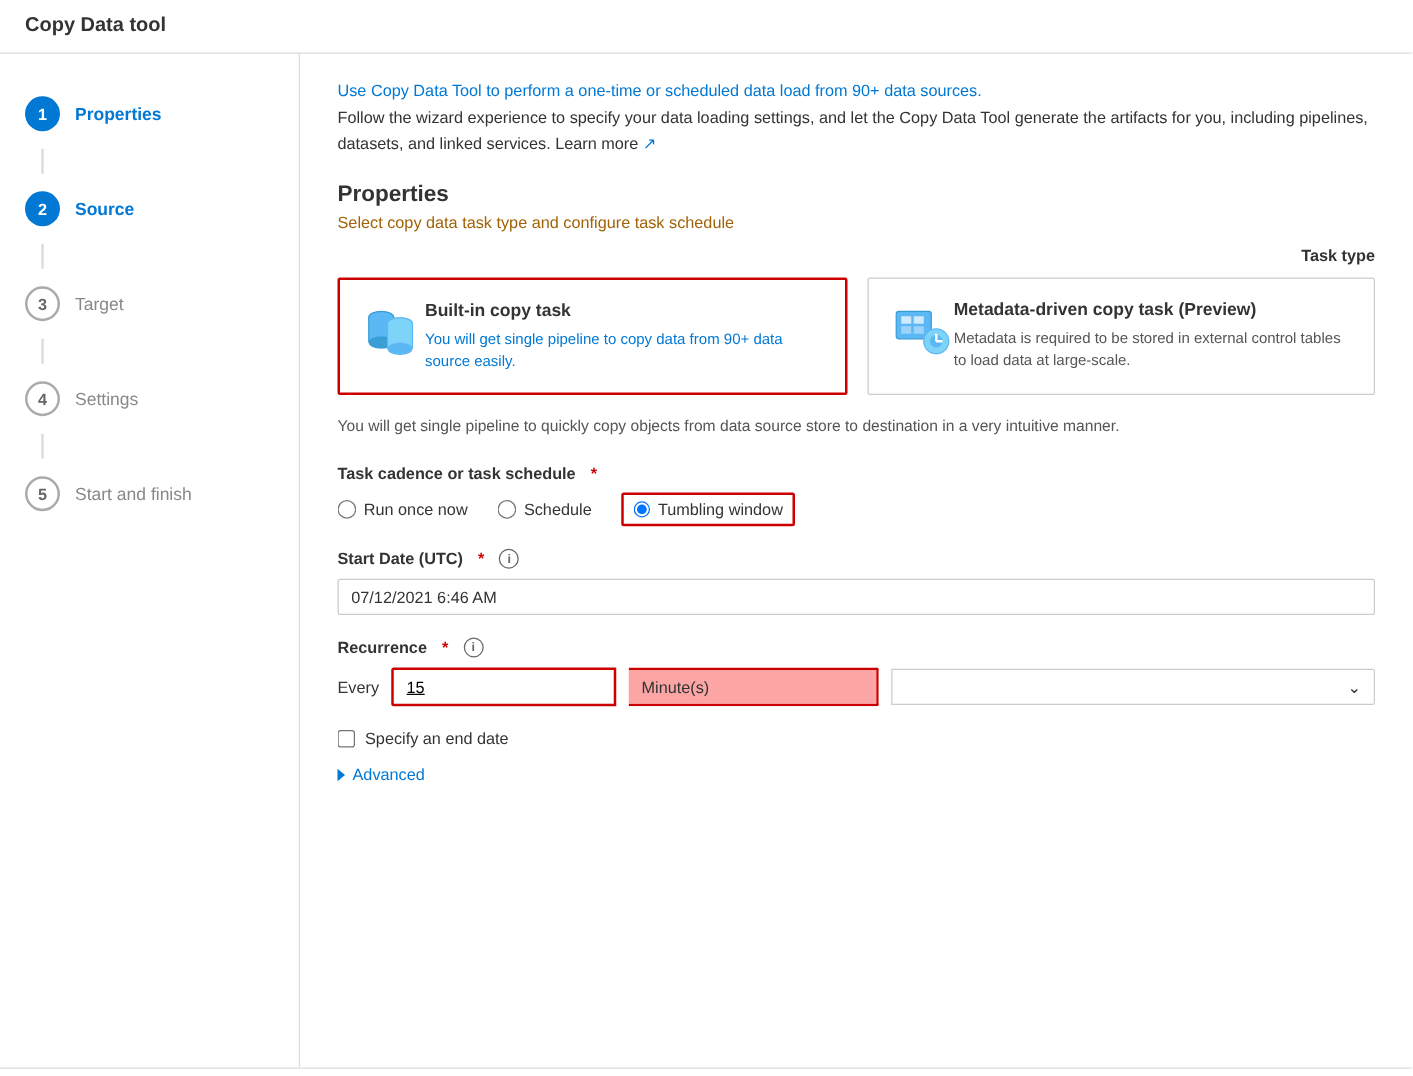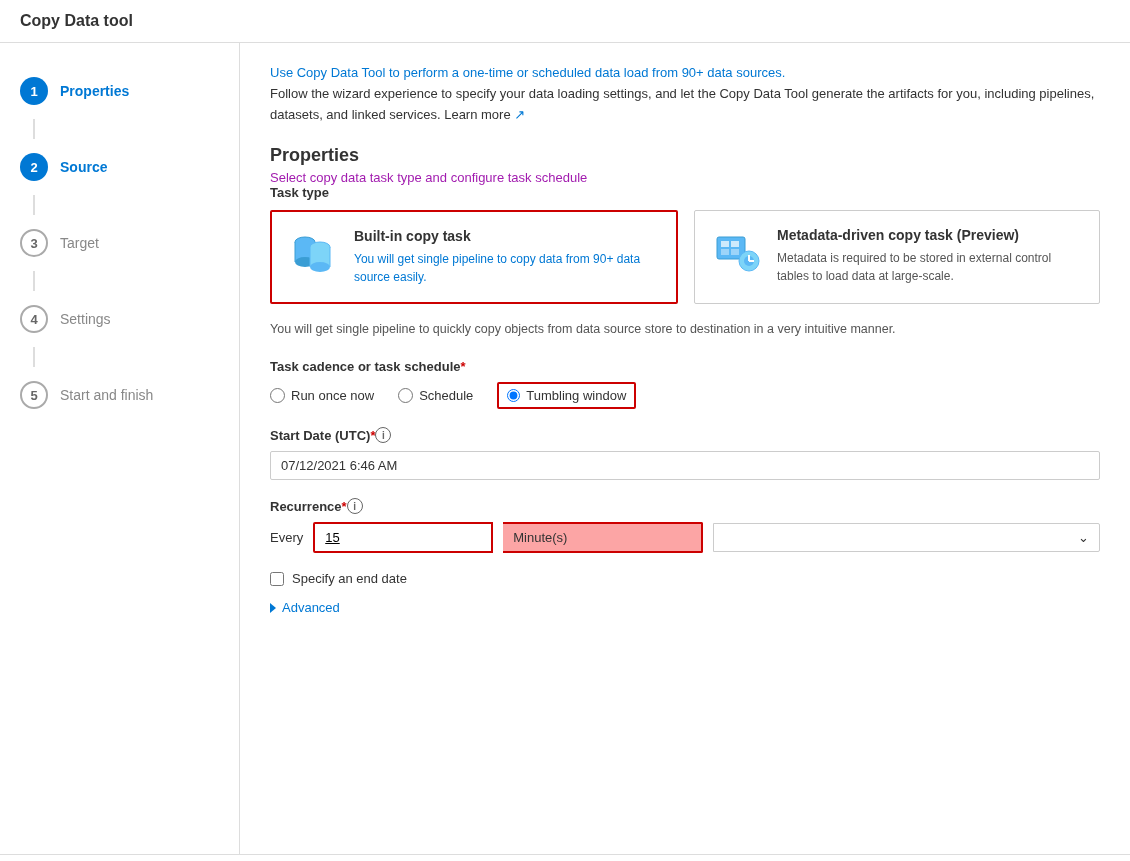--- a/index.html
+++ b/index.html
@@ -94,44 +94,44 @@
 
     .section-title {
       font-size: 18px;
       font-weight: 600;
       color: #333;
       margin-bottom: 4px;
     }
 
     .section-subtitle {
       font-size: 13px;
-      color: #a21caf;
-      margin-bottom: 0;
+      color: #a16207;
+      margin-bottom: 12px;
     }
 
     .task-type-label {
       font-size: 13px;
       font-weight: 600;
       margin-bottom: 10px;
+      text-align: right;
     }
 
     .task-cards {
       display: flex;
       gap: 16px;
       margin-bottom: 16px;
     }
 
     .task-card {
       flex: 1;
       border: 1px solid #ccc;
       border-radius: 2px;
       padding: 16px;
       display: flex;
       align-items: flex-start;
-      gap: 14px;
       cursor: pointer;
     }
 
     .task-card.selected {
       border: 2px solid #c00;
       border-radius: 2px;
     }
 
     .task-card-icon {
       width: 52px;
@@ -168,22 +168,22 @@
 
     .field-group {
       margin-bottom: 18px;
     }
 
     .field-label {
       font-size: 13px;
       font-weight: 600;
       margin-bottom: 8px;
       display: flex;
-      align-items: flex-end;
-      gap: 0;
+      align-items: flex-start;
+      gap: 12px;
     }
 
     .required { color: #c00; }
 
     .info-icon {
       display: inline-flex;
       align-items: center;
       justify-content: center;
       width: 16px;
       height: 16px;

